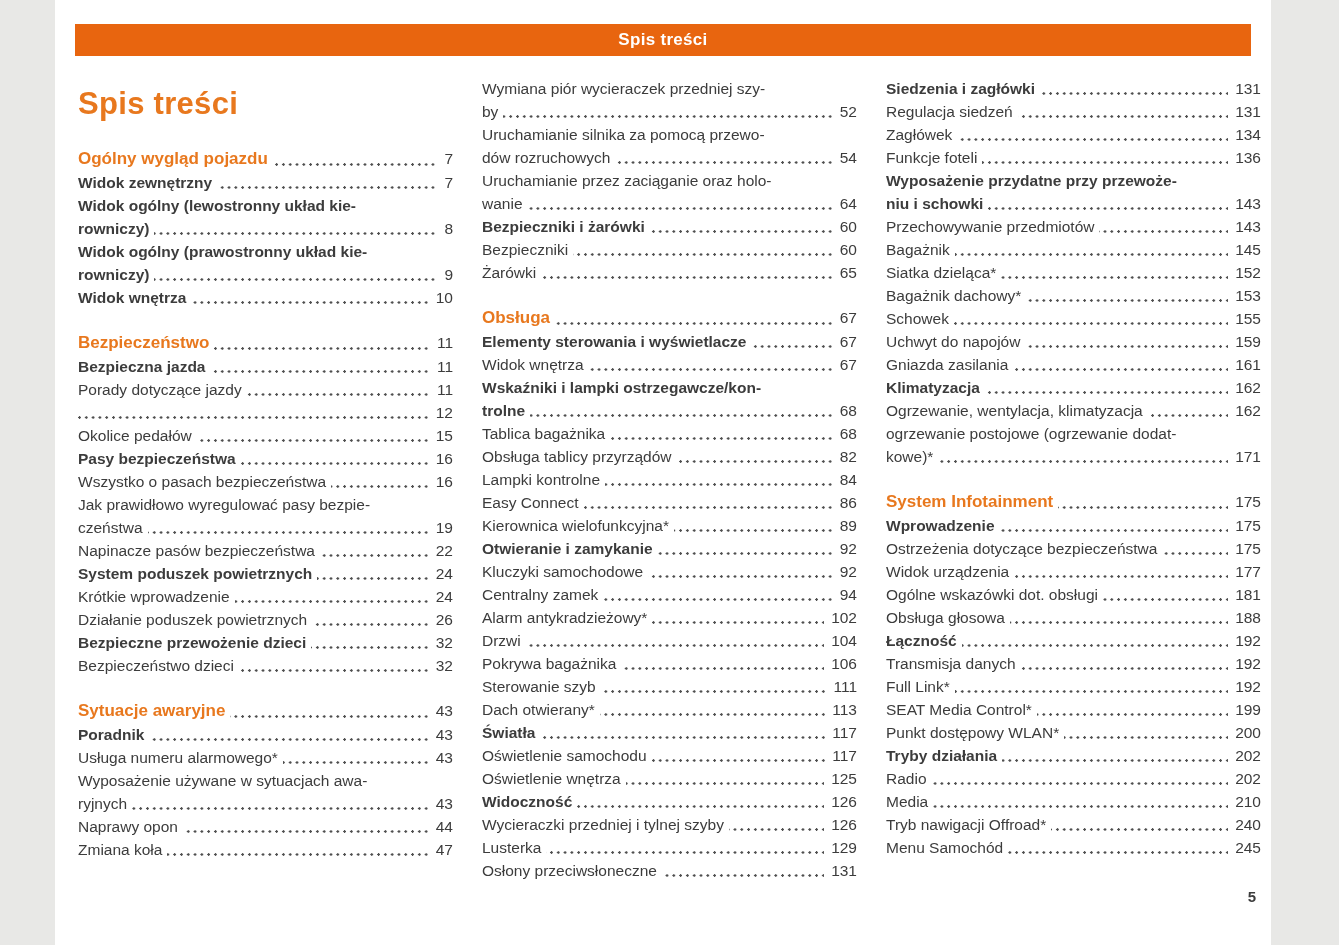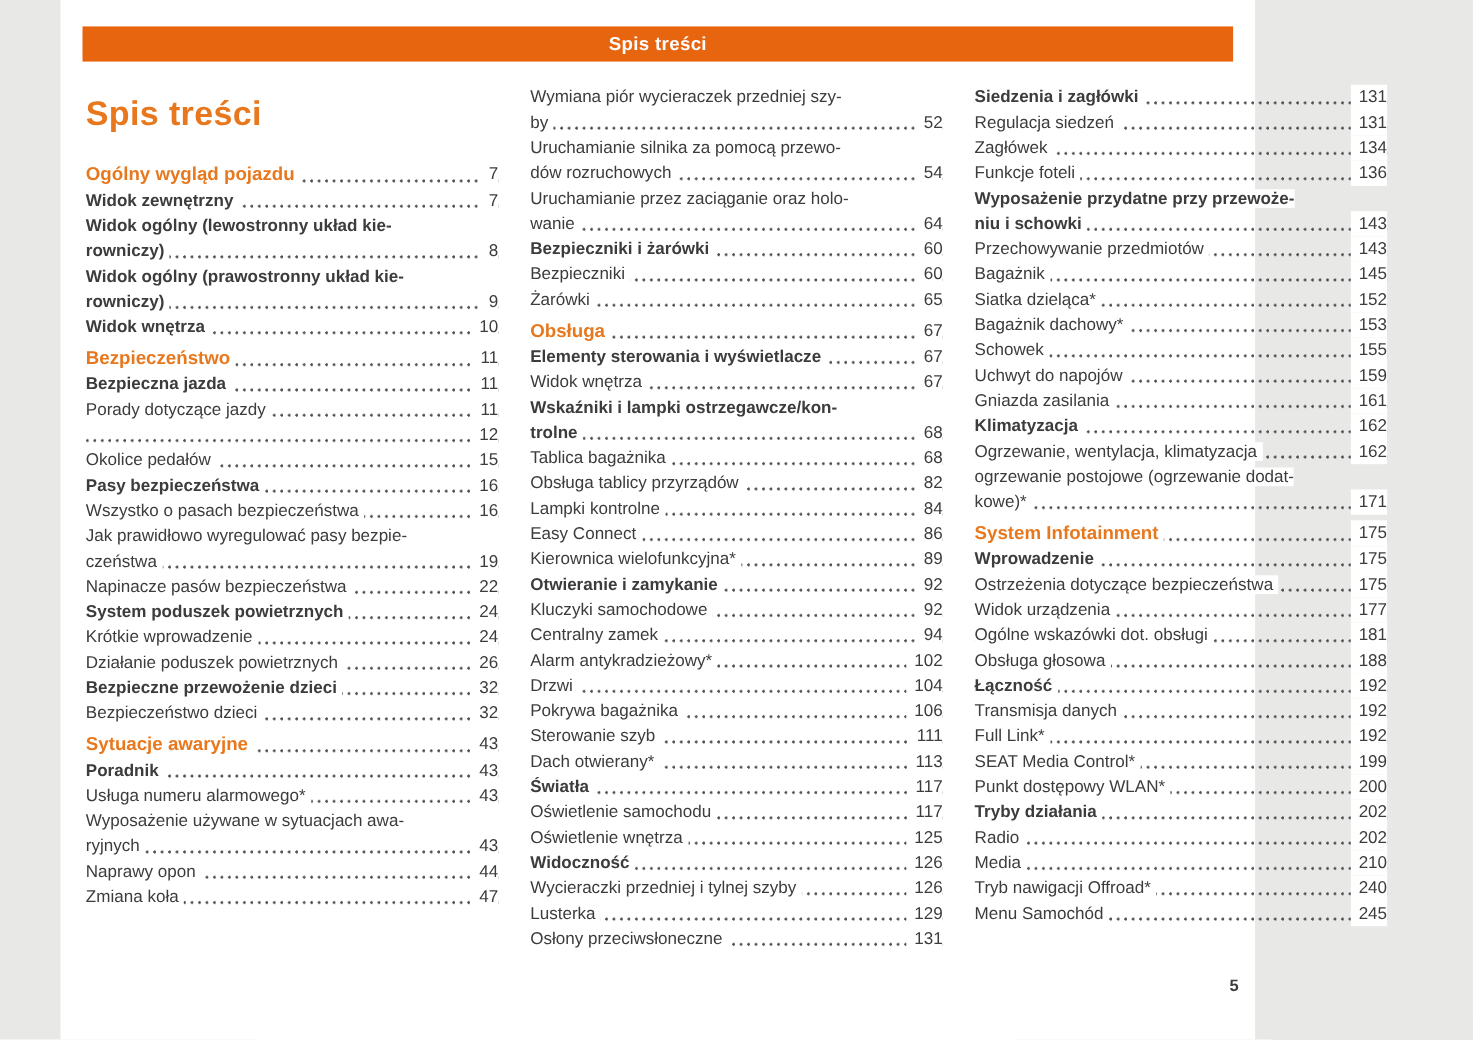--- a/index.html
+++ b/index.html
@@ -6,21 +6,21 @@
   html, body { width: 1339px; height: 945px; }
   body {
     font-family: "Liberation Sans", "DejaVu Sans", sans-serif;
     background: var(--outer_bg, #e8e8e6);
     position: relative;
     overflow: hidden;
   }
   .page {
     position: absolute;
     left: 55px; top: 0;
-    width: 1086px; height: 945px;
+    width: 1216px; height: 945px;
     background: var(--page_bg, #ffffff);
   }
   .banner {
     margin: 24px 20px 0 20px;
     height: 32px;
     background: var(--accent, #e8650f);
     color: #ffffff;
     font-weight: 700;
     font-size: 17px;
     letter-spacing: .3px;
@@ -67,21 +67,21 @@
     font-weight: 400;
     font-size: 15.5px;
     color: var(--text, #3c3c3c);
   }
   .entry.bold { font-weight: 700; }
   .entry.normal { font-weight: 400; }
   .entry.section {
     font-weight: 700;
     font-size: 17px;
     line-height: 24px;
-    margin-top: 5px;
+    margin-top: 22px;
     color: var(--heading, #e8781e);
   }
   .footer-num {
     position: absolute;
     right: 15px;
     bottom: 40px;
     font-weight: 700;
     font-size: 15px;
     color: var(--text, #3c3c3c);
   }

